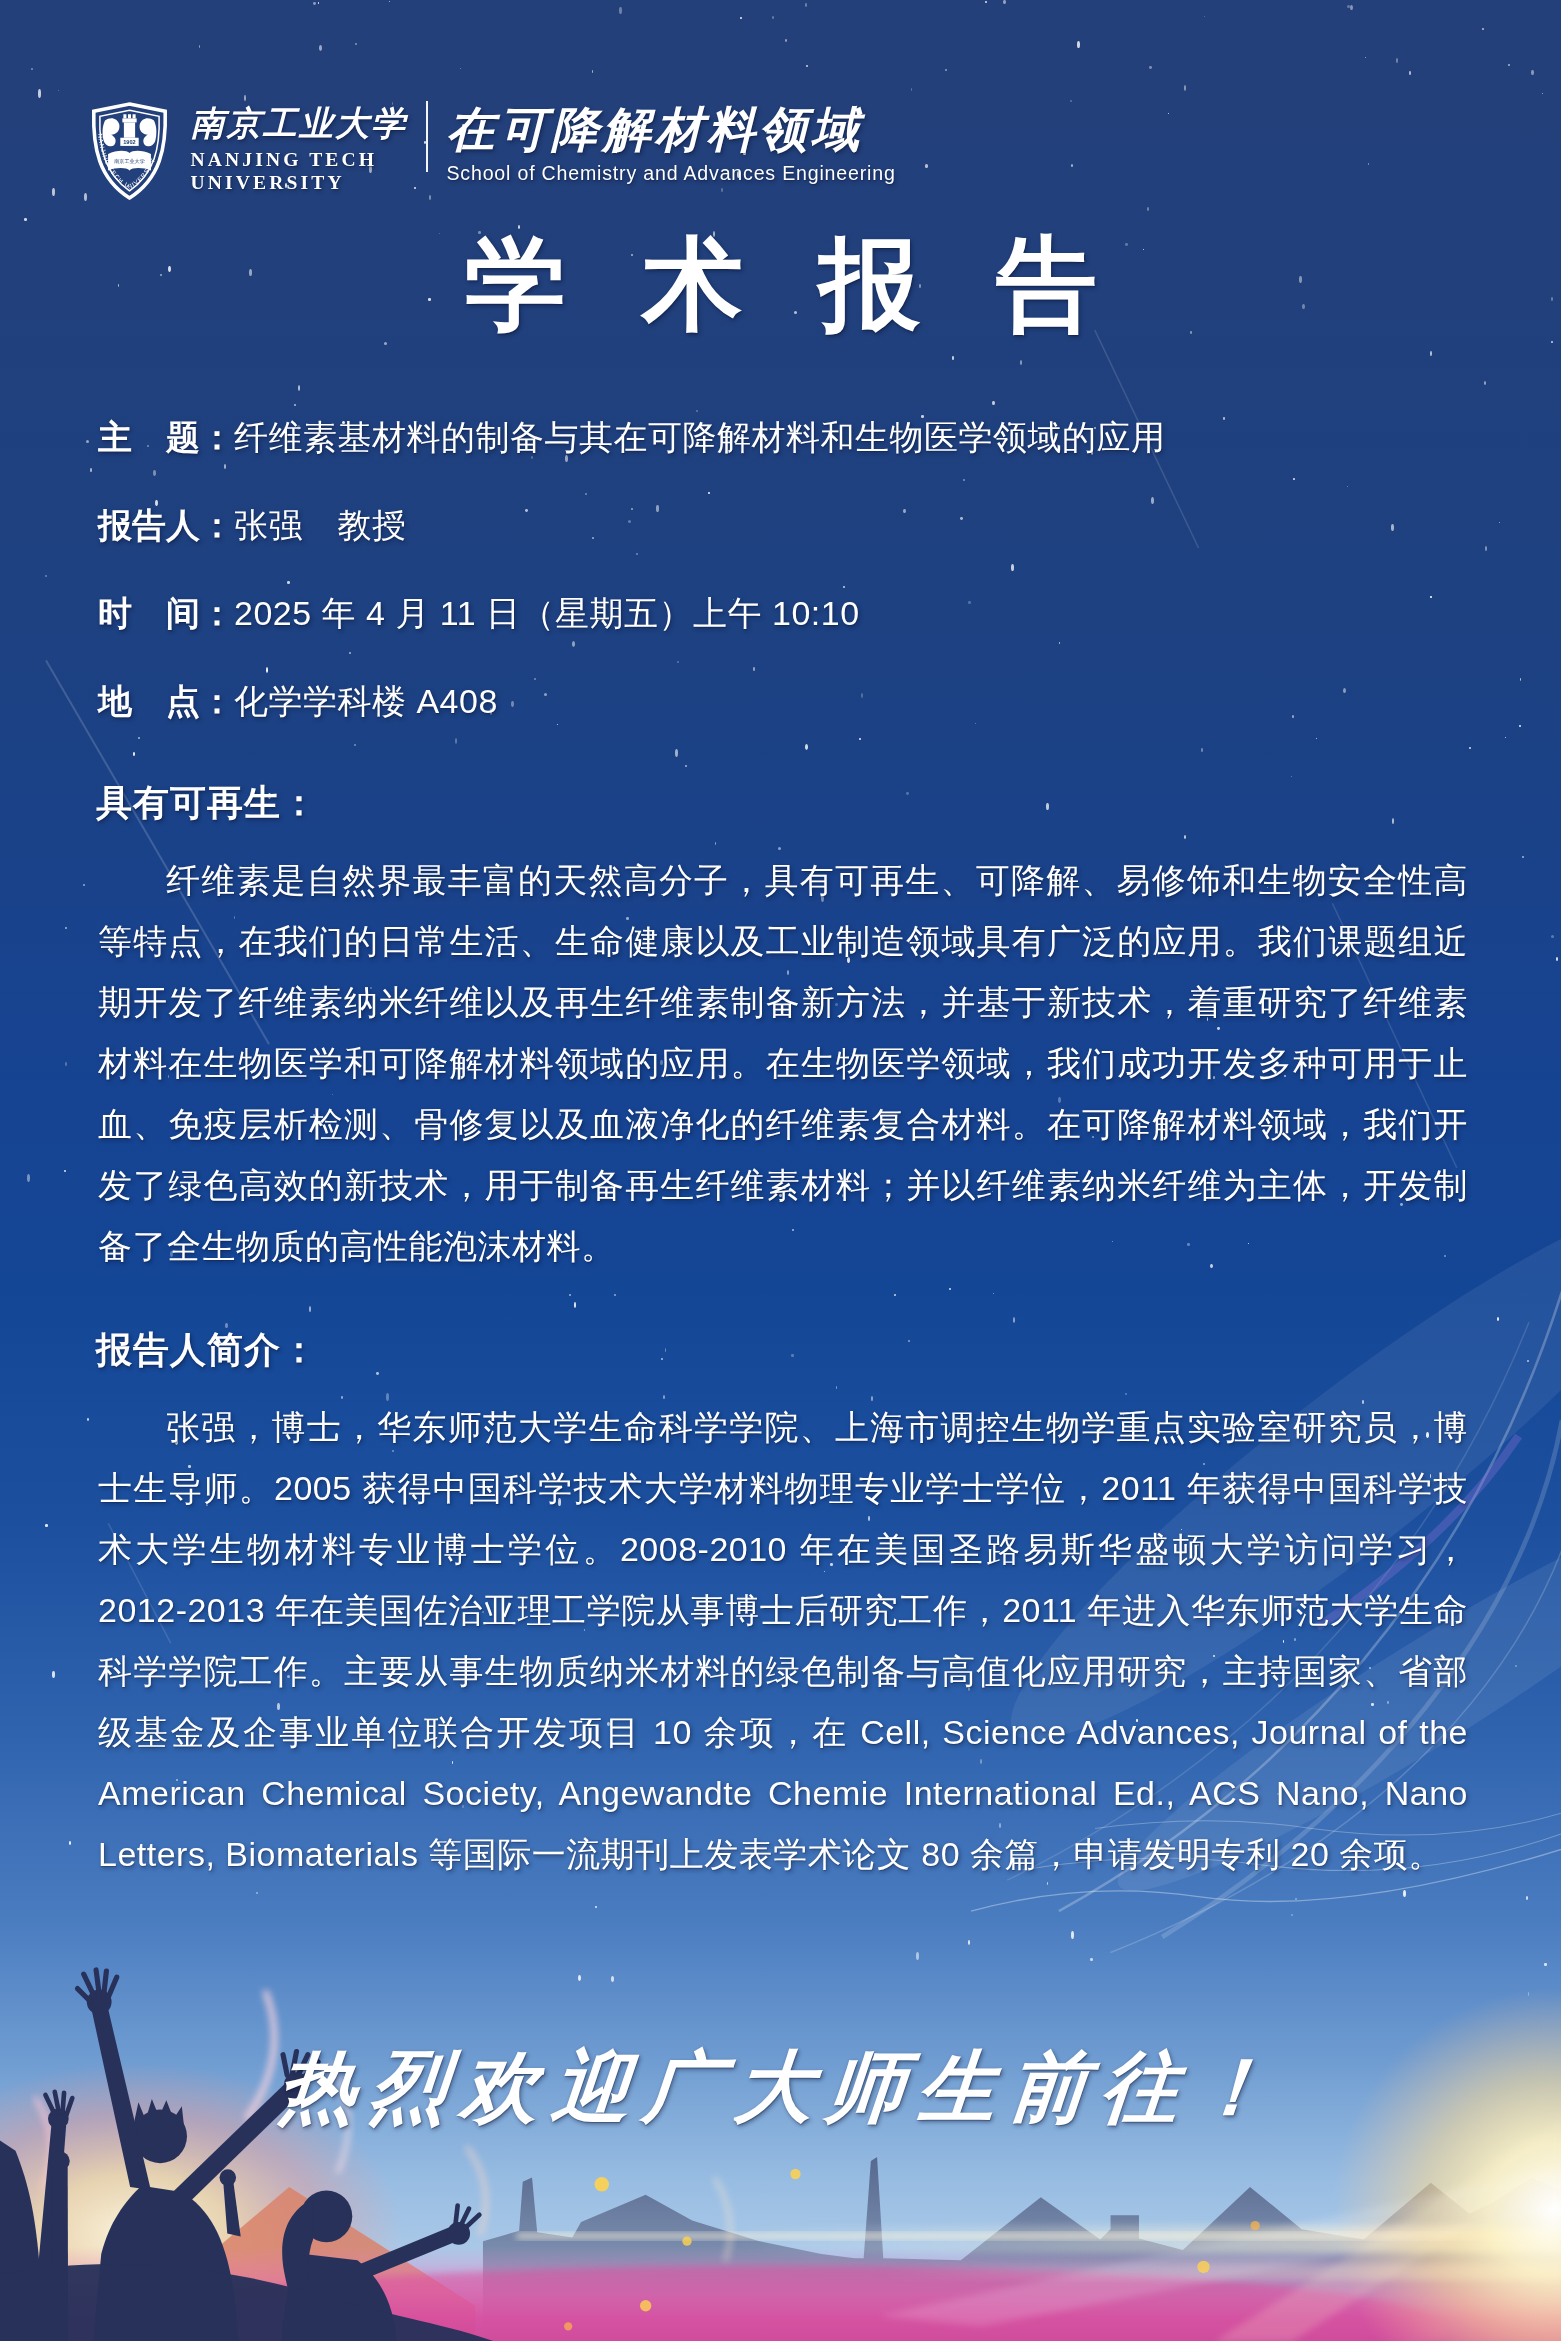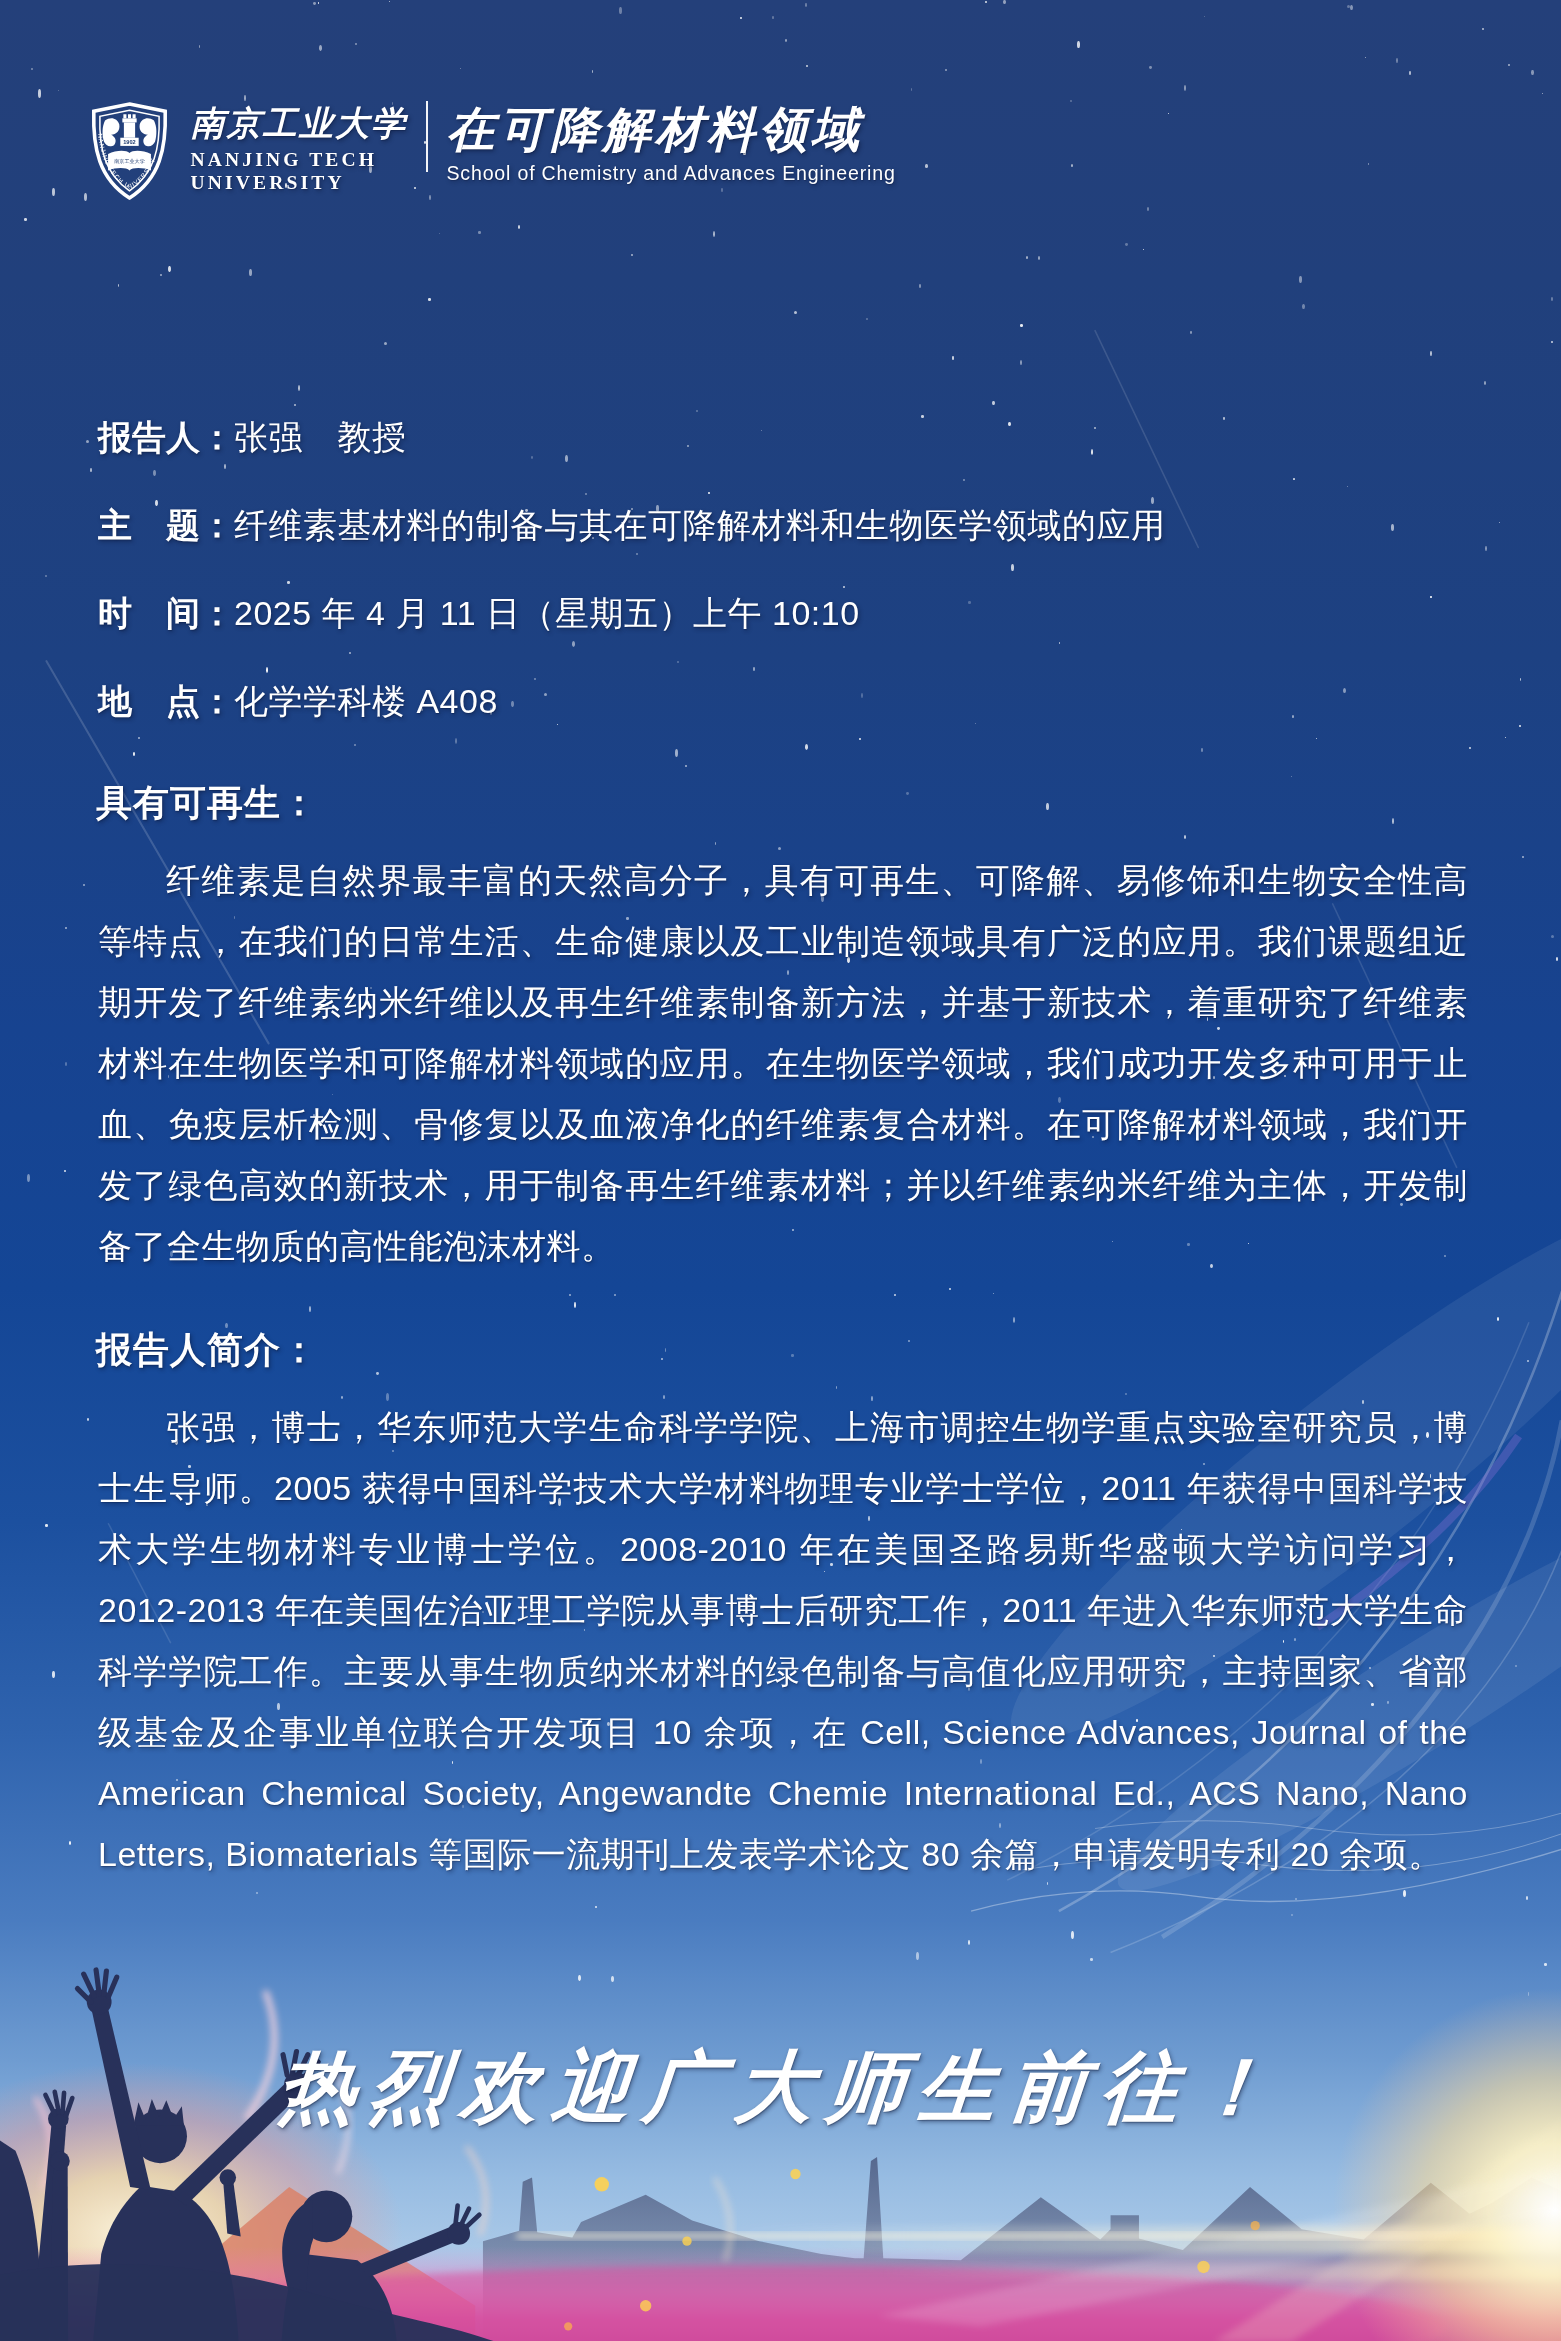--- a/index.html
+++ b/index.html
@@ -550,31 +550,32 @@
     </div>
 
     <div class="divider"></div>
 
     <div class="school-col">
       <div class="school-cn txt-shadow">在可降解材料领域</div>
       <div class="school-en txt-shadow">School of Chemistry and Advances Engineering</div>
     </div>
   </div>
 
+  <div class="title txt-shadow">学术报告</div>
 
   <div class="info">
+    <div class="info-row">
+      <span class="info-label txt-shadow">主　题：</span>
+      <span class="info-value txt-shadow">纤维素基材料的制备与其在可降解材料和生物医学领域的应用</span>
+    </div>
     <div class="info-row">
       <span class="info-label txt-shadow">报告人：</span>
       <span class="info-value txt-shadow">张强　教授</span>
     </div>
     <div class="info-row">
-      <span class="info-label txt-shadow">主　题：</span>
-      <span class="info-value txt-shadow">纤维素基材料的制备与其在可降解材料和生物医学领域的应用</span>
-    </div>
-    <div class="info-row">
       <span class="info-label txt-shadow">时　间：</span>
       <span class="info-value txt-shadow">2025 年 4 月 11 日（星期五）上午 10:10</span>
     </div>
     <div class="info-row">
       <span class="info-label txt-shadow">地　点：</span>
       <span class="info-value txt-shadow">化学学科楼 A408</span>
     </div>
   </div>
 
   <div class="section-heading heading-abstract txt-shadow">具有可再生：</div>

